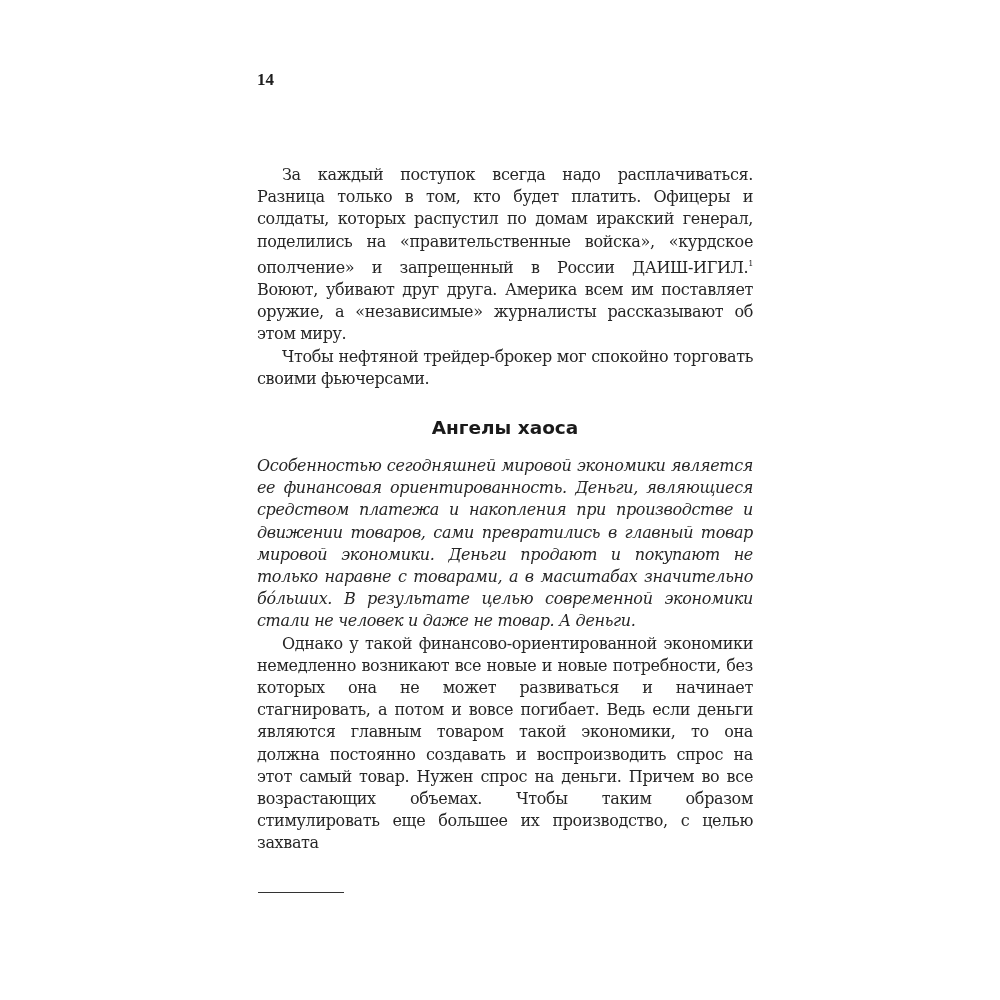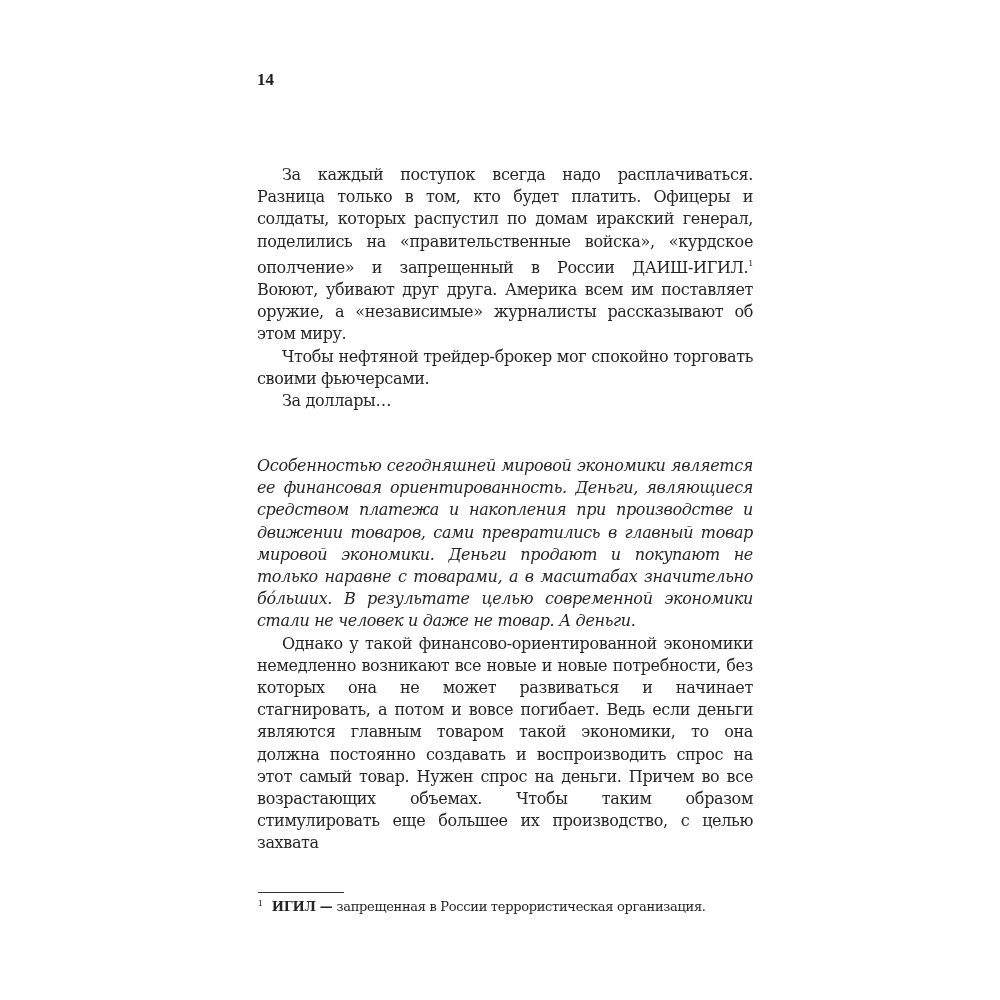--- a/index.html
+++ b/index.html
@@ -25,26 +25,23 @@
 <body>
 
 <div class="page">
   <div class="running-head">
     <span class="page-number">14</span>
   </div>
 
   <div class="section1 body-text">
     <p><span>За каждый поступок всегда надо расплачиваться. Разница только в том, кто будет платить. Офицеры и солдаты, которых распустил по домам иракский генерал, поделились на «правительственные войска», «курдское ополчение» и запрещенный в России ДАИШ-ИГИЛ.</span><sup class="ref">1</sup><span> Воюют, убивают друг друга. Америка всем им поставляет оружие, а «независимые» журналисты рассказывают об этом миру.</span></p>
     <p>Чтобы нефтяной трейдер-брокер мог спокойно торговать своими фьючерсами.</p>
-    <p>За доллары…</p>
   </div>
 
+  <div class="heading">Ангелы хаоса</div>
 
   <div class="section2 body-text">
     <p class="noindent italic">Особенностью сегодняшней мировой экономики является ее финансовая ориентированность. Деньги, являющиеся средством платежа и накопления при производстве и движении товаров, сами превратились в главный товар мировой экономики. Деньги продают и покупают не только наравне с товарами, а в масштабах значительно бóльших. В результате целью современной экономики стали не человек и даже не товар. А деньги.</p>
     <p>Однако у такой финансово-ориентированной экономики немедленно возникают все новые и новые потребности, без которых она не может развиваться и начинает стагнировать, а потом и вовсе погибает. Ведь если деньги являются главным товаром такой экономики, то она должна постоянно создавать и воспроизводить спрос на этот самый товар. Нужен спрос на деньги. Причем во все возрастающих объемах. Чтобы таким образом стимулировать еще большее их производство, с целью захвата</p>
   </div>
 
   <div class="fn-rule"></div>
-  <div class="footnote">
-    <span class="fn-mark">1</span><span class="fn-term">ИГИЛ —</span><span> запрещенная в России террористическая организация.</span>
-  </div>
 </div>
 
 </body></html>

